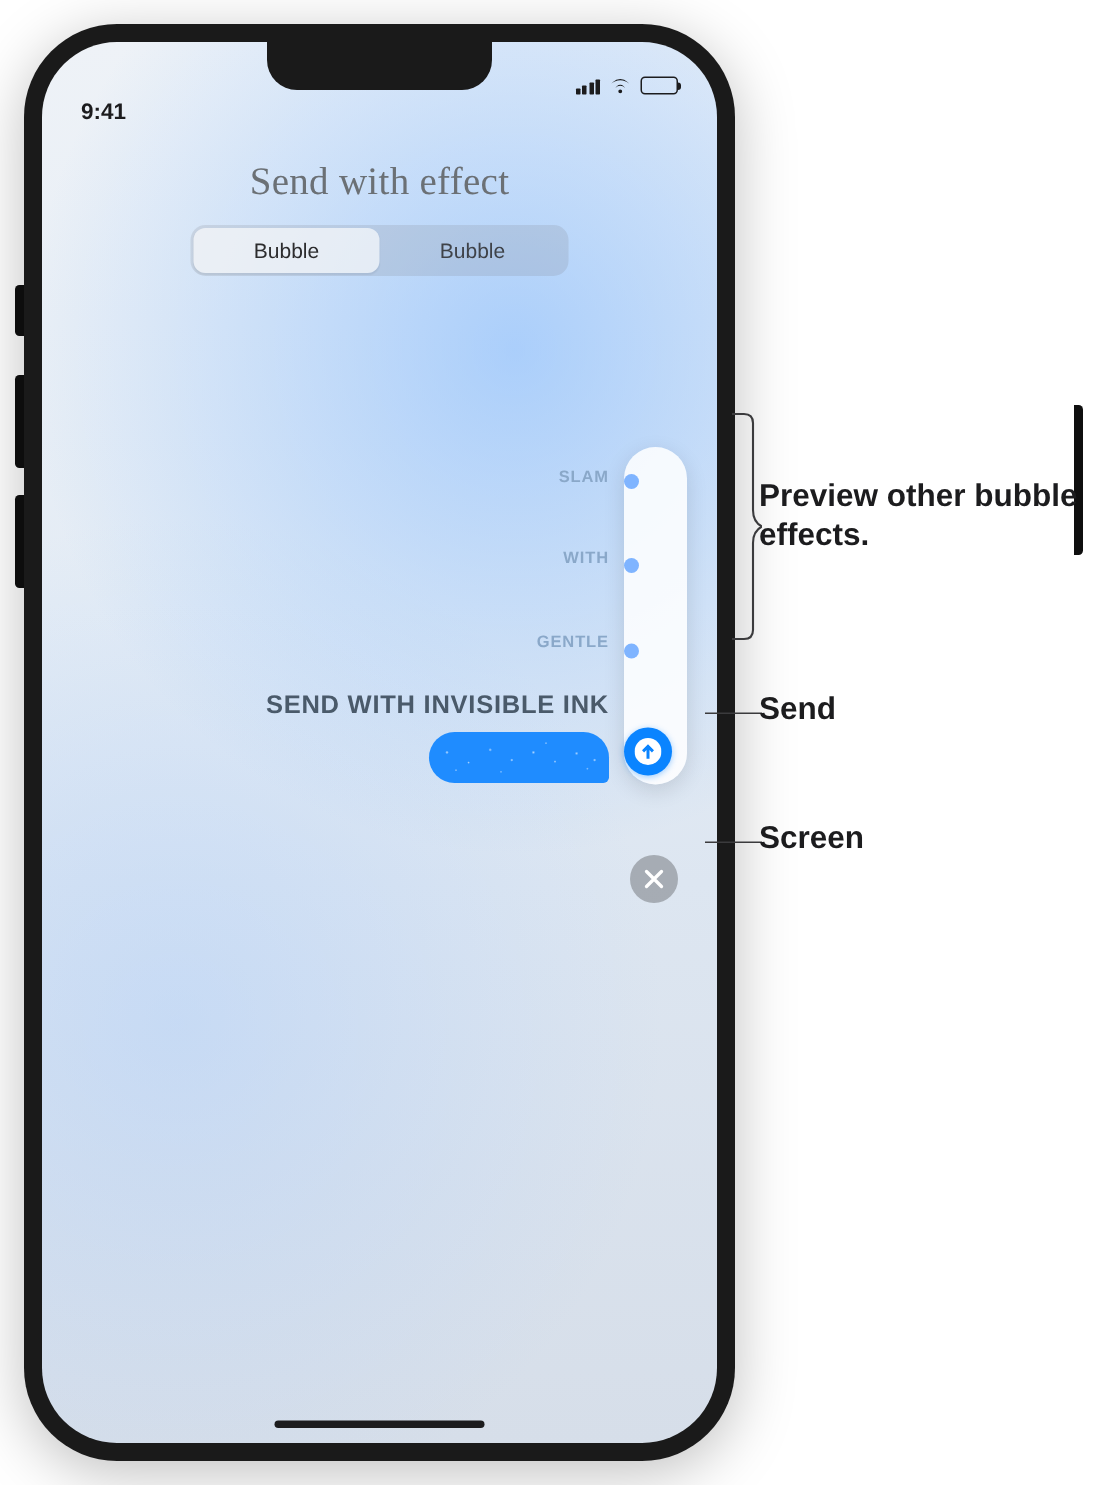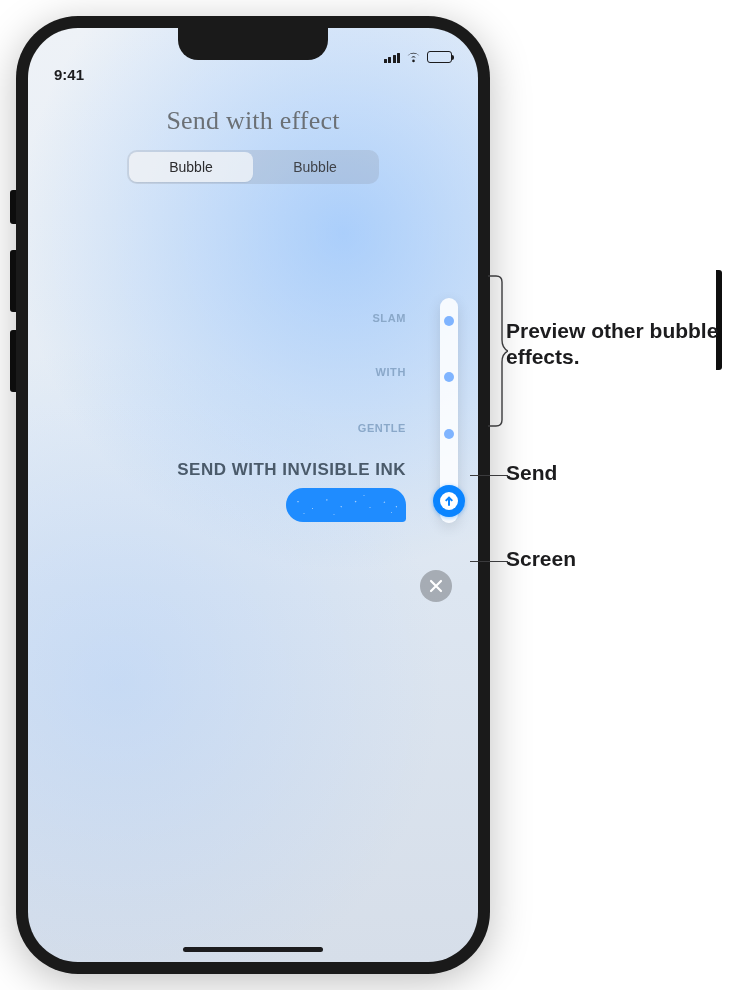--- a/index.html
+++ b/index.html
@@ -124,28 +124,28 @@
       color: #2c2c2e;
       z-index: 1;
       cursor: pointer;
     }
     .segmented button.inactive { color: #2c2c2e; opacity:.85; }
 
     .effect-track {
       position: absolute;
       right: 20px;
       top: 270px;
-      width: 18px;
+      width: 42px;
       height: 225px;
       background: rgba(255,255,255,.85);
       border-radius: 21px;
       box-shadow: 0 4px 14px rgba(0,0,0,.12);
       display: flex;
       flex-direction: column;
-      align-items: center;
+      align-items: flex-start;
       justify-content: space-between;
       padding: 18px 0 6px;
     }
     .effect-dot {
       width: 10px; height: 10px;
       background: #7fb4ff;
       border-radius: 50%;
       cursor: pointer;
     }
     .effect-label {

